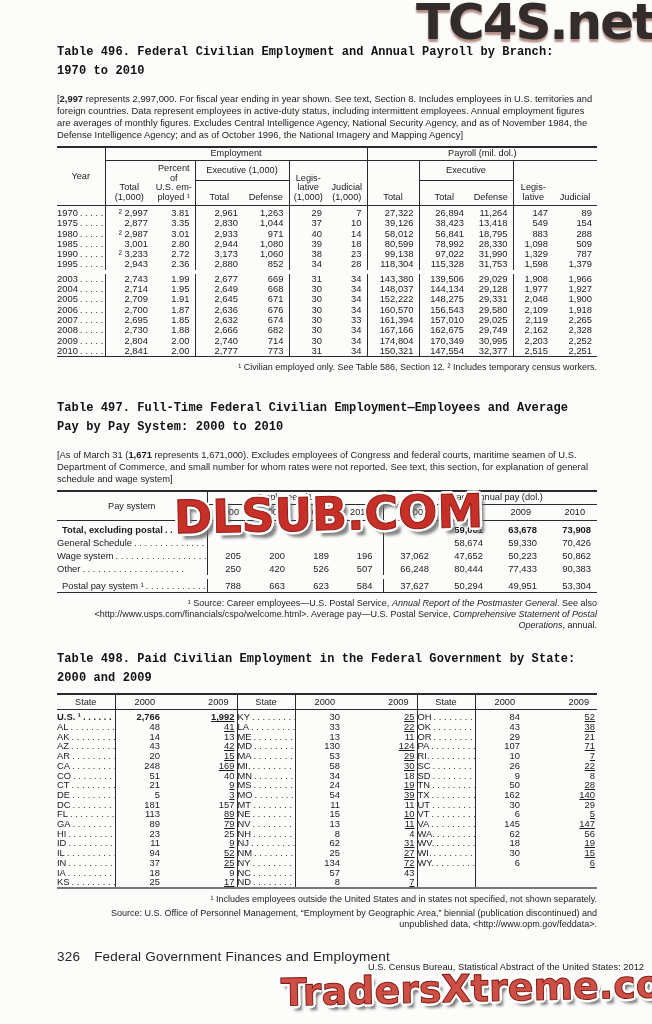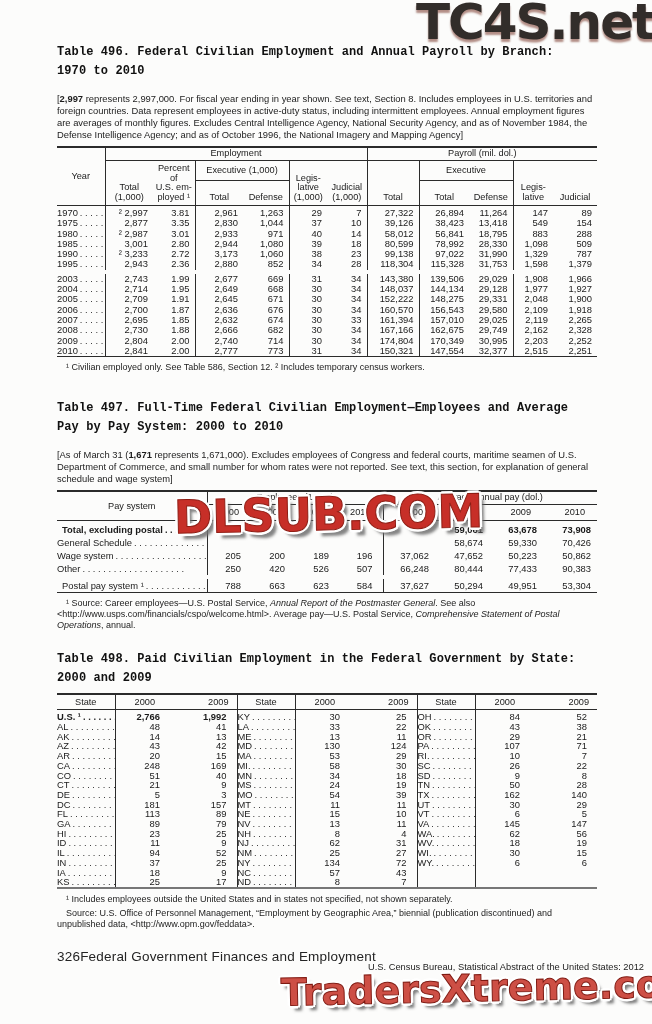--- a/index.html
+++ b/index.html
@@ -3,21 +3,21 @@
 <meta charset="utf-8">
 <style>
   html,body { margin:0; padding:0; background:#888; }
   .page { position:relative; width:652px; height:1024px; background:#fcfcfb; overflow:hidden;
           font-family:"Liberation Sans", sans-serif; color:#1a1a1a; }
   .content { position:absolute; left:57px; top:43px; width:540px; }
 
   .t-title { font-family:Liberation Mono, monospace; font-weight:bold; font-size:12px;
              line-height:19px; white-space:pre-line; color:#111; letter-spacing:.1px; }
   .t-note  { margin-top:12px; font-size:9.4px; line-height:12px; color:#1c1c1c; }
-  .fn      { margin-top:3px; font-size:9px; line-height:11.2px; color:#1c1c1c; text-indent:9px; }
+  .fn      { margin-top:3px; font-size:9px; line-height:11.2px; color:#1c1c1c; text-indent:9px;text-align:right; }
   .fn.first{ margin-top:5px; }
 
   table { border-collapse:collapse; width:540px; table-layout:fixed; margin-top:5px;
           border-top:2px solid #2b2b2b; }
   th { font-weight:normal; text-align:center; vertical-align:bottom; white-space:pre-line;
        font-size:9.2px; line-height:9.8px; padding:3px 1px 2px 1px; }
   td { padding:0; font-size:9.4px; white-space:nowrap; overflow:hidden; }
   .vl { border-left:1px solid #2b2b2b; }
   .bb { border-bottom:1px solid #2b2b2b; }
   .grp { vertical-align:middle; padding:1px 0; }
@@ -38,27 +38,27 @@
   #t497 { border-bottom:1.5px solid #2b2b2b; }
   #t497 td { line-height:13px; }
   #t497 .e { padding-right:10px; text-align:right; }
   #t497 .p { padding-right:6px; text-align:right; }
   #t497 th.e, #t497 th.p { padding-right:12px; }
   #t497 .th-pays { vertical-align:middle; }
 
   #t498 { border-bottom:2.5px solid #777; }
   #t498 td { line-height:9.7px; }
   #t498 .n2000 { padding-right:17px; }
-  #t498 .n2009 { padding-right:10px; }
+  #t498 .n2009 { padding-right:2px;text-decoration:underline; }
   #t498 th { padding-bottom:2px; }
   #t498 th.h2000 { text-align:right; padding-right:22px; }
   #t498 th.h2009 { text-align:right; padding-right:8px; }
 
   .pagefoot { position:absolute; left:57px; top:949px; font-size:13.5px; color:#242424; letter-spacing:.2px; }
-  .pagefoot .pn { }
+  .pagefoot .pn { margin-right:14px; }
   .credit { position:absolute; right:8px; top:962px; font-size:9.3px; color:#1c1c1c; }
 
   .wm { position:absolute; font-family:"DejaVu Sans", sans-serif; font-weight:bold; z-index:6;
         pointer-events:none; }
   #wm-top { top:-3px; right:-2px; font-size:50px; letter-spacing:-2px; line-height:1;
             color:#28221f; text-shadow:0 3px 2px rgba(110,40,25,.55); opacity:.95; }
   #wm-mid { left:174px; top:491px; font-size:46px; line-height:1; letter-spacing:0px;
             transform:rotate(-1.2deg); color:#c72f28; -webkit-text-stroke:1px #8e1d14;
             text-shadow:-2px -2px 0 #fff, 2px -2px 0 #fff, -2px 2px 0 #fff, 2px 2px 0 #fff,
                          0 -3px 0 #fff, 0 3px 0 #fff, -3px 0 0 #fff, 3px 0 0 #fff,

